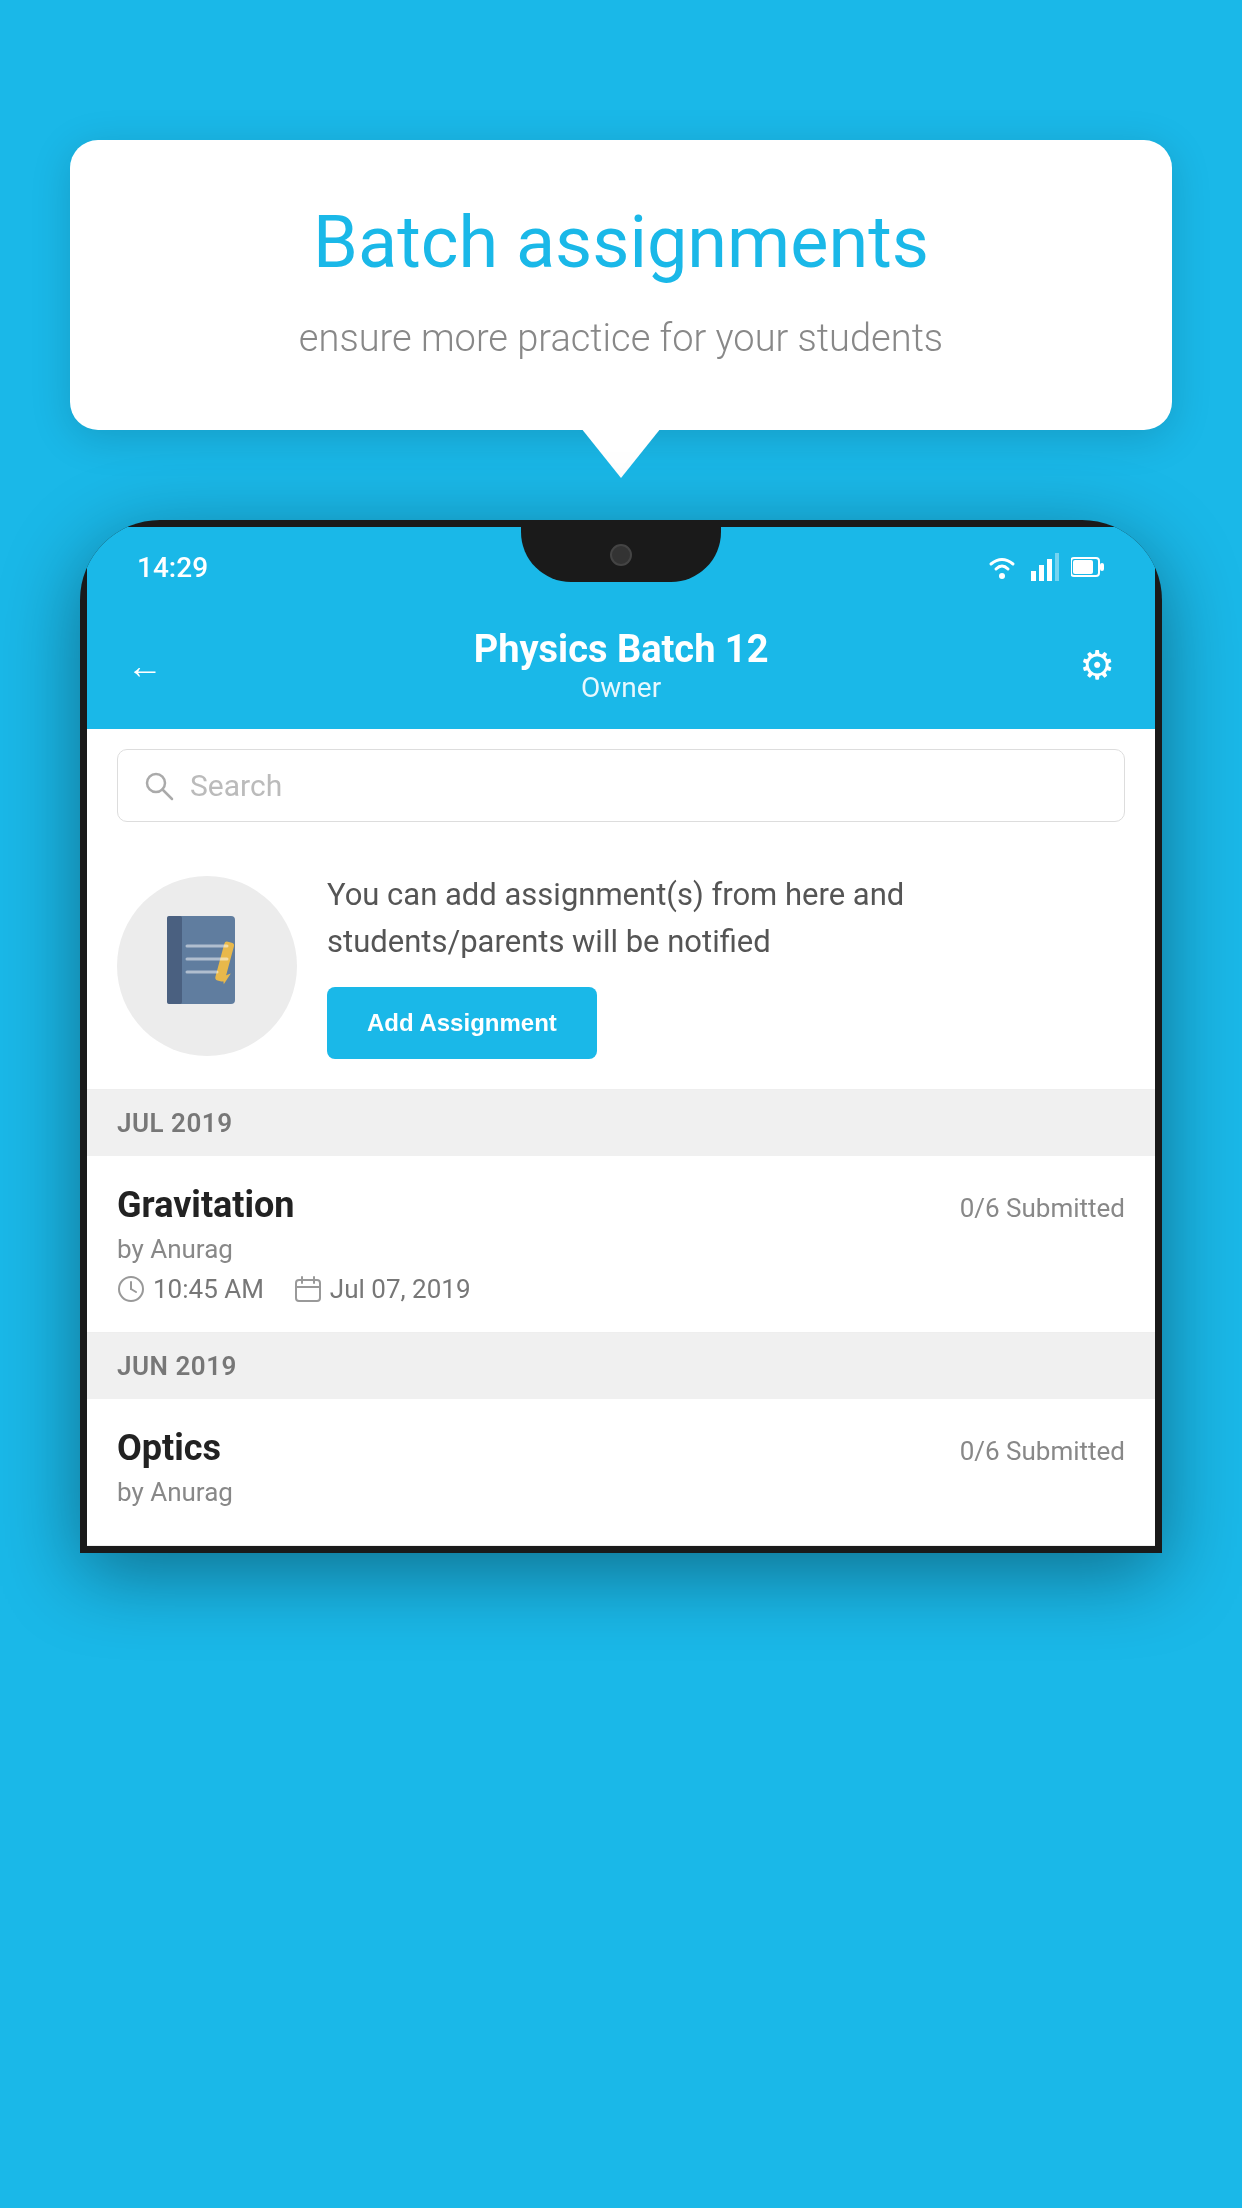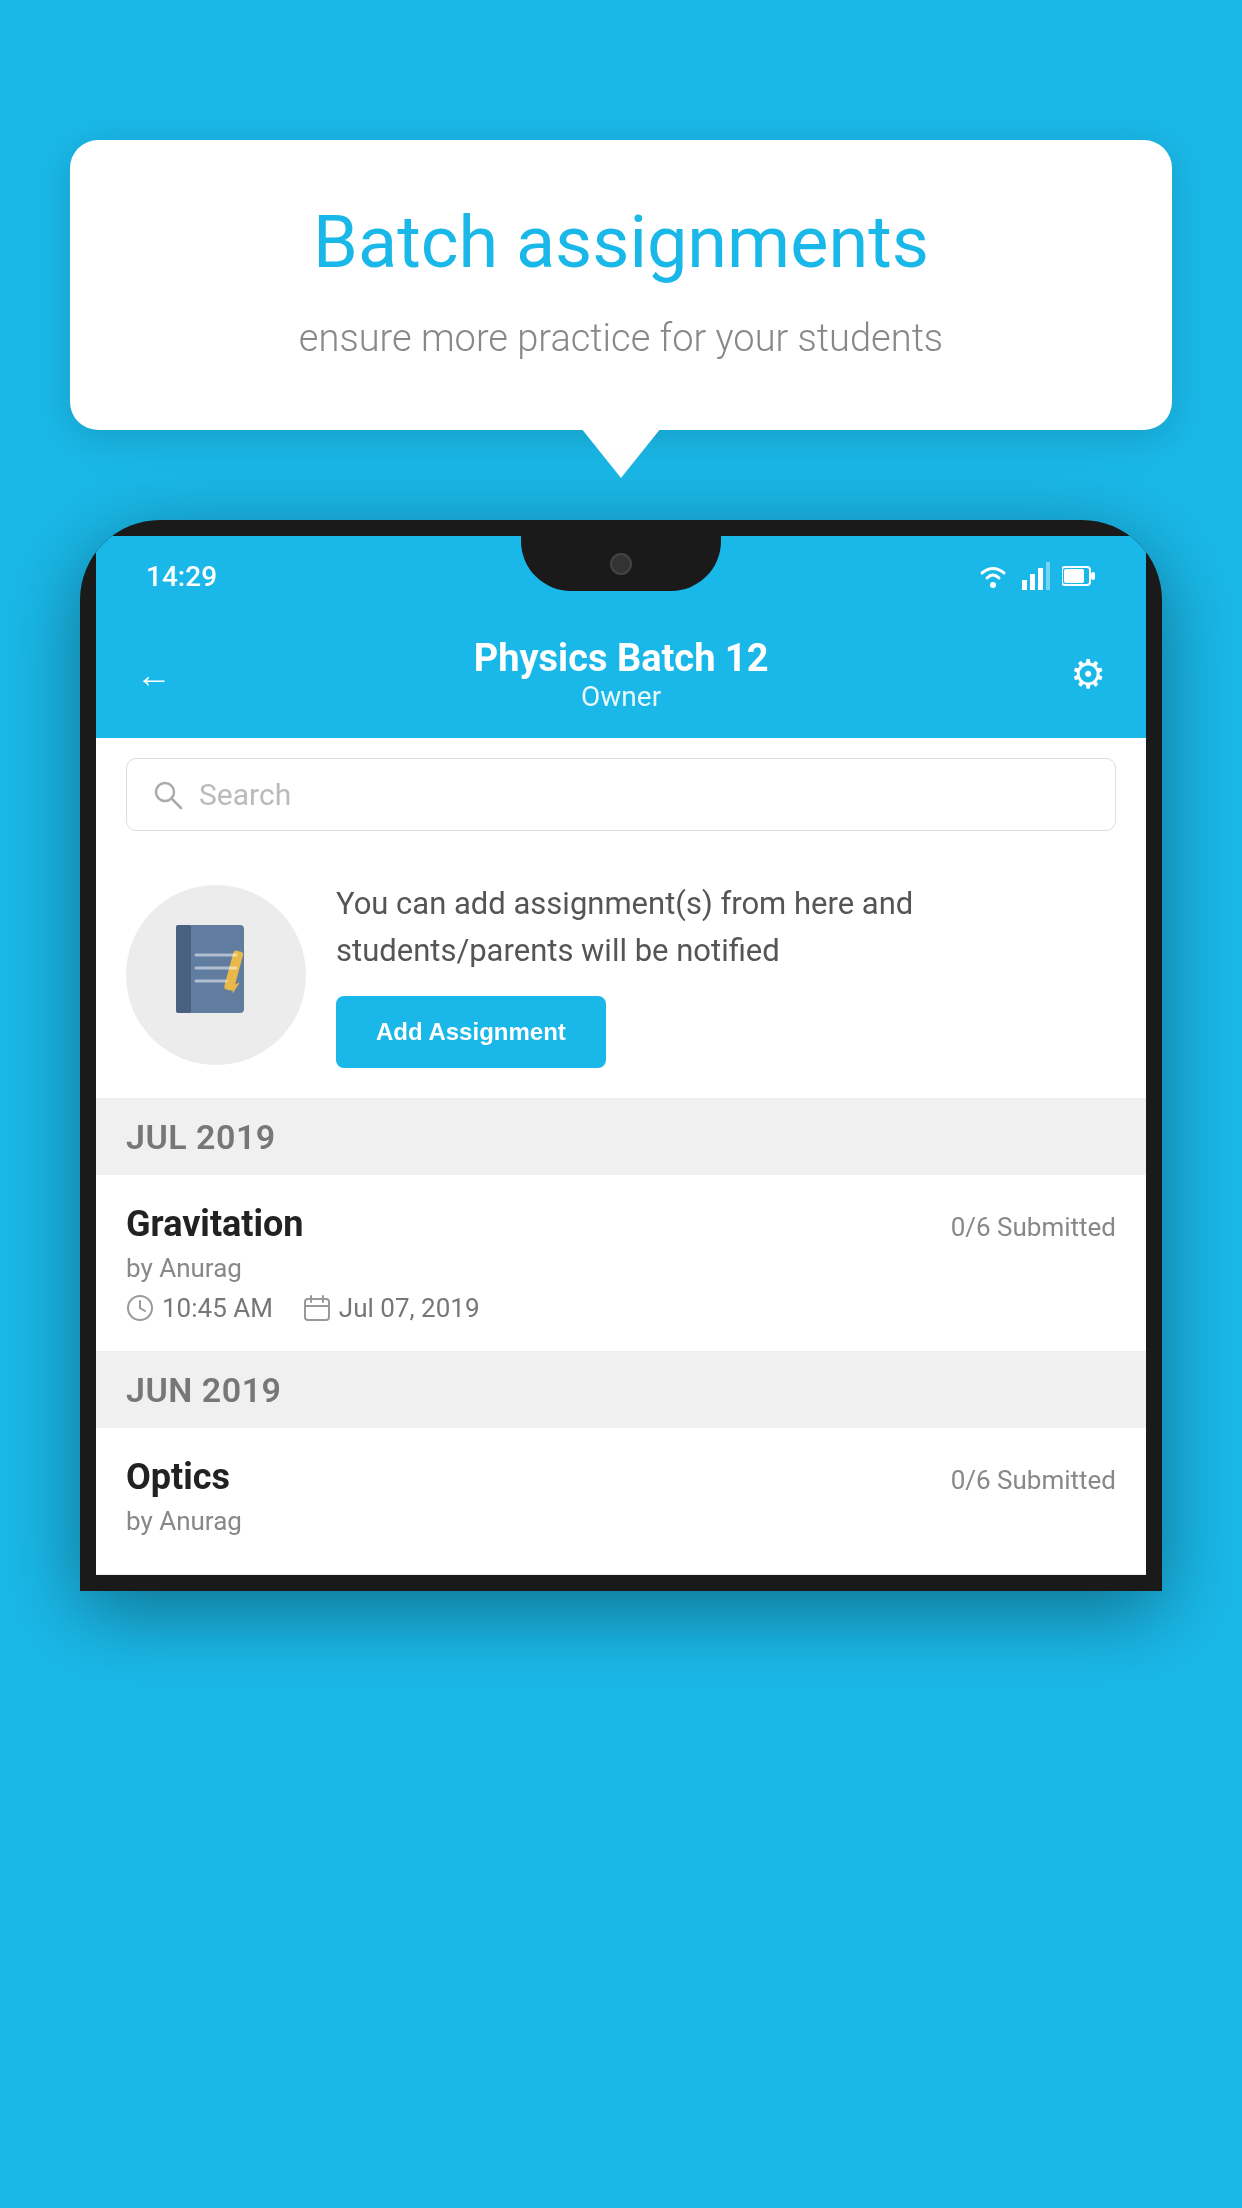--- a/index.html
+++ b/index.html
@@ -56,21 +56,21 @@
       position: absolute;
       top: 520px;
       left: 80px;
       right: 80px;
       bottom: 0;
     }
     .phone-outer {
       width: 100%;
       background: #1a1a1a;
       border-radius: 80px 80px 0 0;
-      padding: 16px;
+      padding: 7px;
       overflow: hidden;
       box-shadow: 0 20px 80px rgba(0,0,0,0.4);
     }
     .phone-notch-area {
       background: #1ab8e8;
       height: 80px;
       position: relative;
       display: flex;
       align-items: center;
       justify-content: space-between;
@@ -229,21 +229,21 @@
       padding: 22px 40px;
       font-size: 24px;
       font-weight: 600;
       cursor: pointer;
     }
 
     
     .section-label {
       background: #f0f0f0;
       padding: 18px 30px;
-      font-size: 34px;
+      font-size: 26px;
       color: #777;
       font-weight: 600;
       letter-spacing: 0.5px;
     }
 
     
     .assignment-item {
       background: white;
       padding: 28px 30px;
       border-bottom: 1.5px solid #eee;

